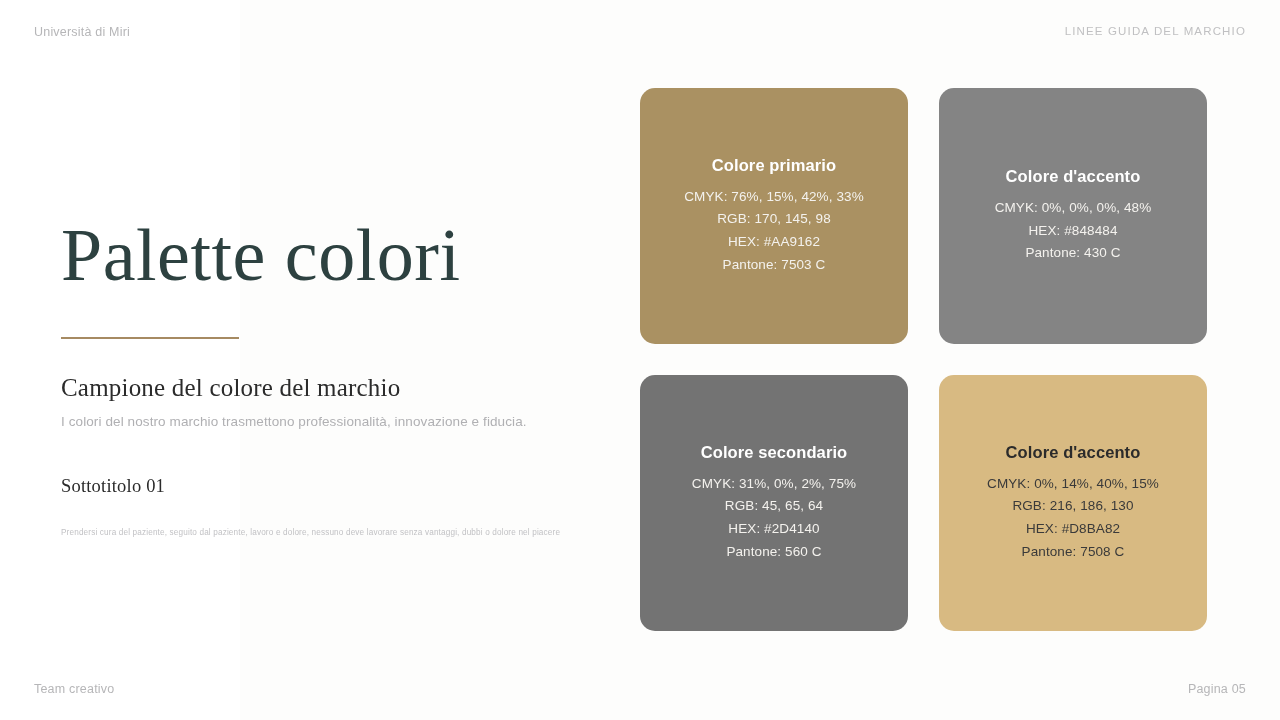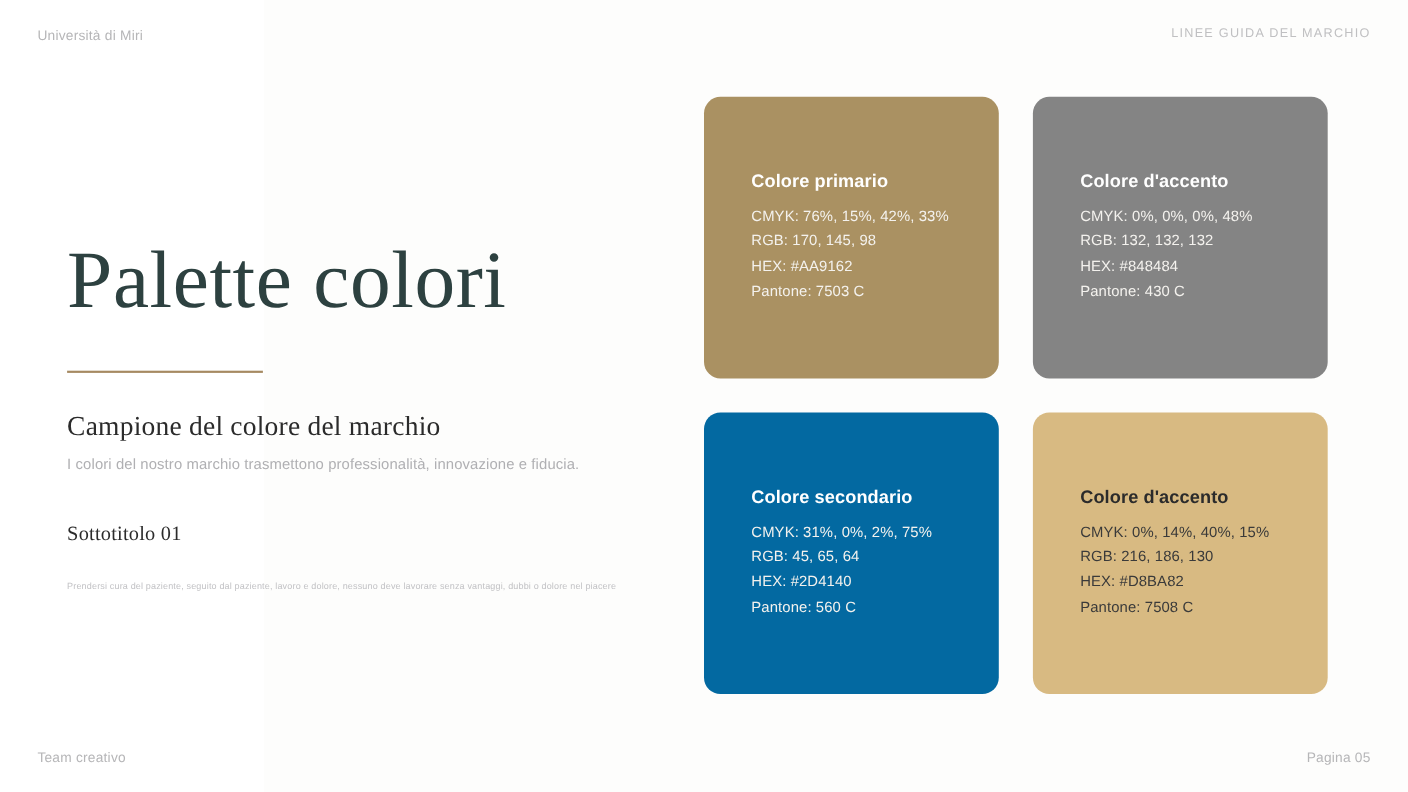--- a/index.html
+++ b/index.html
@@ -126,20 +126,21 @@
     position: absolute;
     left: 640px;
     top: 88px;
     width: 567px;
     height: 543px;
     display: grid;
     grid-template-columns: 268px 268px;
     grid-template-rows: 256px 256px;
     column-gap: 31px;
     row-gap: 31px;
+    text-align: center;
   }
 
   .swatch {
     border-radius: 15px;
     position: relative;
     display: flex;
     flex-direction: column;
     justify-content: center;
     padding: 0 43px 0 43px;
   }
@@ -219,26 +220,25 @@
     <div class="swatch-title">Colore primario</div>
     <div class="swatch-spec">CMYK: 76%, 15%, 42%, 33%</div>
     <div class="swatch-spec">RGB: 170, 145, 98</div>
     <div class="swatch-spec">HEX: #AA9162</div>
     <div class="swatch-spec">Pantone: 7503 C</div>
   </div>
 
   <div class="swatch light-text" style="background: rgb(132, 132, 132);">
     <div class="swatch-title">Colore d'accento</div>
     <div class="swatch-spec">CMYK: 0%, 0%, 0%, 48%</div>
-    <div class="swatch-spec">RGB: 132, 132, 132</div>
     <div class="swatch-spec">HEX: #848484</div>
     <div class="swatch-spec">Pantone: 430 C</div>
   </div>
 
-  <div class="swatch light-text" style="background: #0369a1;">
+  <div class="swatch light-text" style="background: #737373;">
     <div class="swatch-title">Colore secondario</div>
     <div class="swatch-spec">CMYK: 31%, 0%, 2%, 75%</div>
     <div class="swatch-spec">RGB: 45, 65, 64</div>
     <div class="swatch-spec">HEX: #2D4140</div>
     <div class="swatch-spec">Pantone: 560 C</div>
   </div>
 
   <div class="swatch dark-text" style="background: rgb(216, 186, 130);">
     <div class="swatch-title">Colore d'accento</div>
     <div class="swatch-spec">CMYK: 0%, 14%, 40%, 15%</div>

